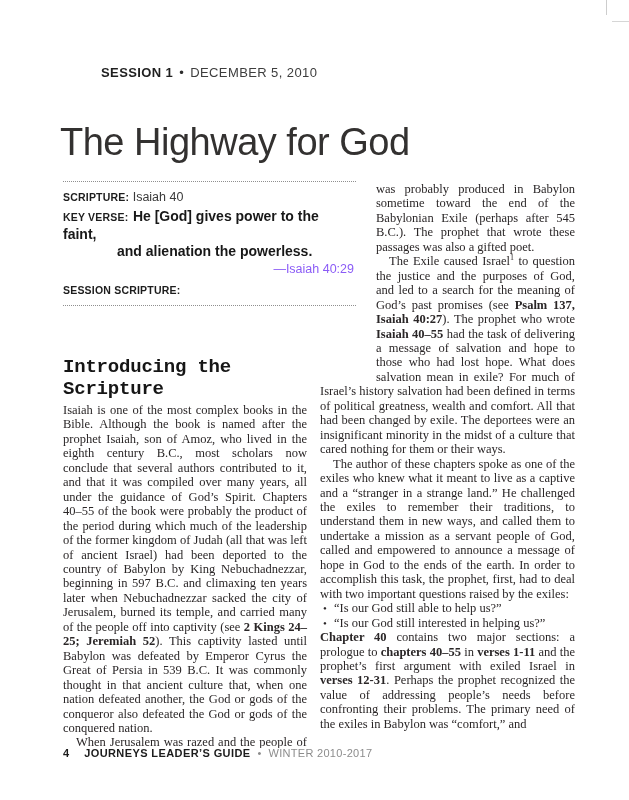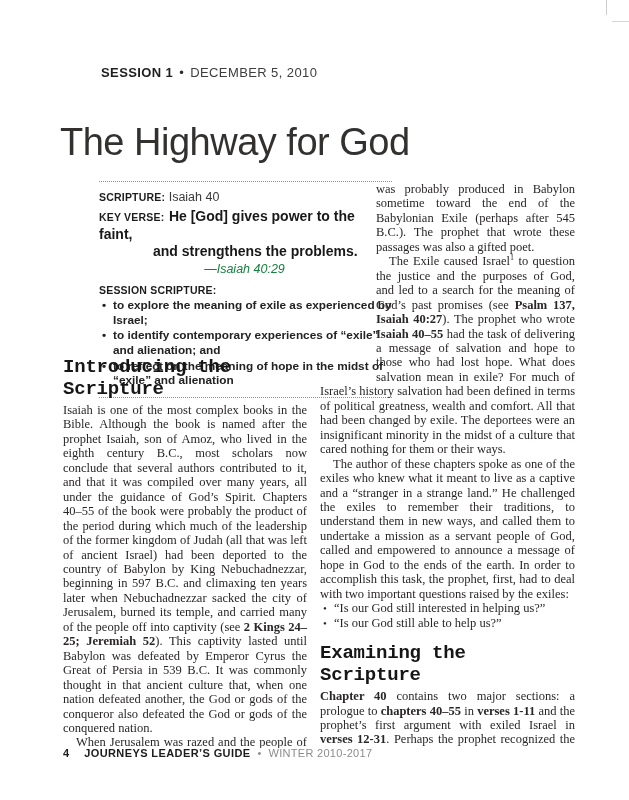--- a/index.html
+++ b/index.html
@@ -20,26 +20,26 @@
     font-size:13px;letter-spacing:.4px;color:#3d3d3d;white-space:nowrap;}
   .kicker .session{font-weight:700;color:#1f1f1f;margin-left:38px;}
   .kicker .sep{margin:0 6px;color:#2c2c2c;}
 
   .title{position:absolute;left:60px;top:97px;font-family:"Liberation Sans",sans-serif;
     font-weight:400;font-size:38px;line-height:1.1;letter-spacing:-.5px;color:#333130;}
 
   
   .sbox{position:absolute;left:63px;top:181px;width:293px;box-sizing:border-box;
     border-top:1px dotted #8f8f8f;border-bottom:1px dotted #8f8f8f;
-    padding:8px 0 9px;font-family:"Liberation Sans",sans-serif;margin-left:36px;}
+    padding:8px 0 9px;font-family:"Liberation Sans",sans-serif;}
   .slabel{font-weight:700;font-size:10.5px;letter-spacing:.2px;color:#1d1d1d;}
   .srow{font-size:12.5px;color:#3a3a3a;margin-bottom:3px;}
   .kv-line1{font-weight:700;font-size:14px;color:#181818;}
   .kv-line2{font-weight:700;font-size:14px;color:#181818;margin-left:54px;}
-  .attr{font-size:12.5px;color:#15803d;text-align:center;margin:3px 2px 8px 0;font-style:italic;}
+  .attr{font-size:12.5px;color:#8b5cf6;text-align:right;margin:3px 2px 8px 0;}
   .objectives{margin:2px 0 0;padding:0;list-style:none;font-size:11.8px;font-weight:700;
     color:#222;line-height:1.24;}
   .objectives li{position:relative;padding-left:14px;margin-top:1px;}
   .objectives li::before{content:"•";position:absolute;left:3px;}
 
   
   .columns{position:absolute;left:63px;top:182px;width:512px;height:566px;overflow:hidden;
     display:flex;gap:13px;}
   .col-left{width:244px;}
   .col-right{width:255px;}
@@ -78,48 +78,42 @@
 <h1 class="title">The Highway for God</h1>
 
 <div class="sbox">
   <div class="srow">
     <span class="slabel">SCRIPTURE:</span>
     <span>Isaiah 40</span>
   </div>
   <div>
     <span class="slabel">KEY VERSE:</span>
     <span class="kv-line1">He [God] gives power to the faint,</span>
-    <div class="kv-line2">and strengthens the problems.</div>
+    <div class="kv-line2">and alienation the powerless.</div>
   </div>
   <div class="attr">—Isaiah 40:29</div>
   <div class="slabel">SESSION SCRIPTURE:</div>
-  <ul class="objectives">
-      <li>to explore the meaning of exile as experienced by Israel;</li>
-      <li>to identify contemporary experiences of “exile” and alienation; and</li>
-      <li>to reflect on the meaning of hope in the midst of “exile” and alienation</li>
-    </ul>
 </div>
 
 <div class="columns">
   <div class="col-left">
     <div class="spacer"></div>
     <h2 class="sect">Introducing the Scripture</h2>
     <p class="body"><span>Isaiah is one of the most complex books in the Bible. Although the book is named after the prophet Isaiah, son of Amoz, who lived in the eighth century B.C., most scholars now conclude that several authors contributed to it, and that it was compiled over many years, all under the guidance of God’s Spirit. Chapters 40–55 of the book were probably the product of the period during which much of the leadership of the former kingdom of Judah (all that was left of ancient Israel) had been deported to the country of Babylon by King Nebuchadnezzar, beginning in 597 B.C. and climaxing ten years later when Nebuchadnezzar sacked the city of Jerusalem, burned its temple, and carried many of the people off into captivity (see </span><span class="b">2 Kings 24–25; Jeremiah 52</span><span>). This captivity lasted until Babylon was defeated by Emperor Cyrus the Great of Persia in 539 B.C. It was commonly thought in that ancient culture that, when one nation defeated another, the God or gods of the conqueror also defeated the God or gods of the conquered nation.</span></p>
     <p class="body indent"><span>When Jerusalem was razed and the people of Judah were carried into exile, theological shock waves went through the nation. They had taken for granted that because their God, Yahweh, was king over all gods, they as a people would never be defeated. This was in spite of the message of prophets like Jeremiah who quite clearly spoke of their coming defeat (see, e.g., </span></p>
   </div>
   <div class="col-right">
     <div class="float-spacer"></div>
     <p class="body"><span>was probably produced in Babylon sometime toward the end of the Babylonian Exile (perhaps after 545 B.C.). The prophet that wrote these passages was also a gifted poet.</span></p>
     <p class="body indent"><span>The Exile caused Israel</span><sup>1</sup><span> to question the justice and the purposes of God, and led to a search for the meaning of God’s past promises (see </span><span class="b">Psalm 137, Isaiah 40:27</span><span>). The prophet who wrote </span><span class="b">Isaiah 40–55</span><span> had the task of delivering a message of salvation and hope to those who had lost hope. What does salvation mean in exile? For much of Israel’s history salvation had been defined in terms of political greatness, wealth and comfort. All that had been changed by exile. The deportees were an insignificant minority in the midst of a culture that cared nothing for them or their ways.</span></p>
     <p class="body indent"><span>The author of these chapters spoke as one of the exiles who knew what it meant to live as a captive and a “stranger in a strange land.” He challenged the exiles to remember their traditions, to understand them in new ways, and called them to undertake a mission as a servant people of God, called and empowered to announce a message of hope in God to the ends of the earth. In order to accomplish this task, the prophet, first, had to deal with two important questions raised by the exiles:</span></p>
     <ul class="questions">
+        <li>“Is our God still able to help us?”</li>
         <li>“Is our God still interested in helping us?”</li>
-        <li>“Is our God still able to help us?”</li>
       </ul>
-    <h2 class="sect second">Examining the Scripture</h2>
     <p class="body"><span class="b">Chapter 40</span><span> contains two major sections: a prologue to </span><span class="b">chapters 40–55</span><span> in </span><span class="b">verses 1-11</span><span> and the prophet’s first argument with exiled Israel in </span><span class="b">verses 12-31</span><span>. Perhaps the prophet recognized the value of addressing people’s needs before confronting their problems. The primary need of the exiles in Babylon was “comfort,” and </span></p>
 
   </div>
 </div>
 
 <div class="footer">
   <span class="num">4</span>
   <span class="pub">JOURNEYS LEADER’S GUIDE</span>
   <span class="fsep">•</span>
   <span class="issue">WINTER 2010-2017</span>

